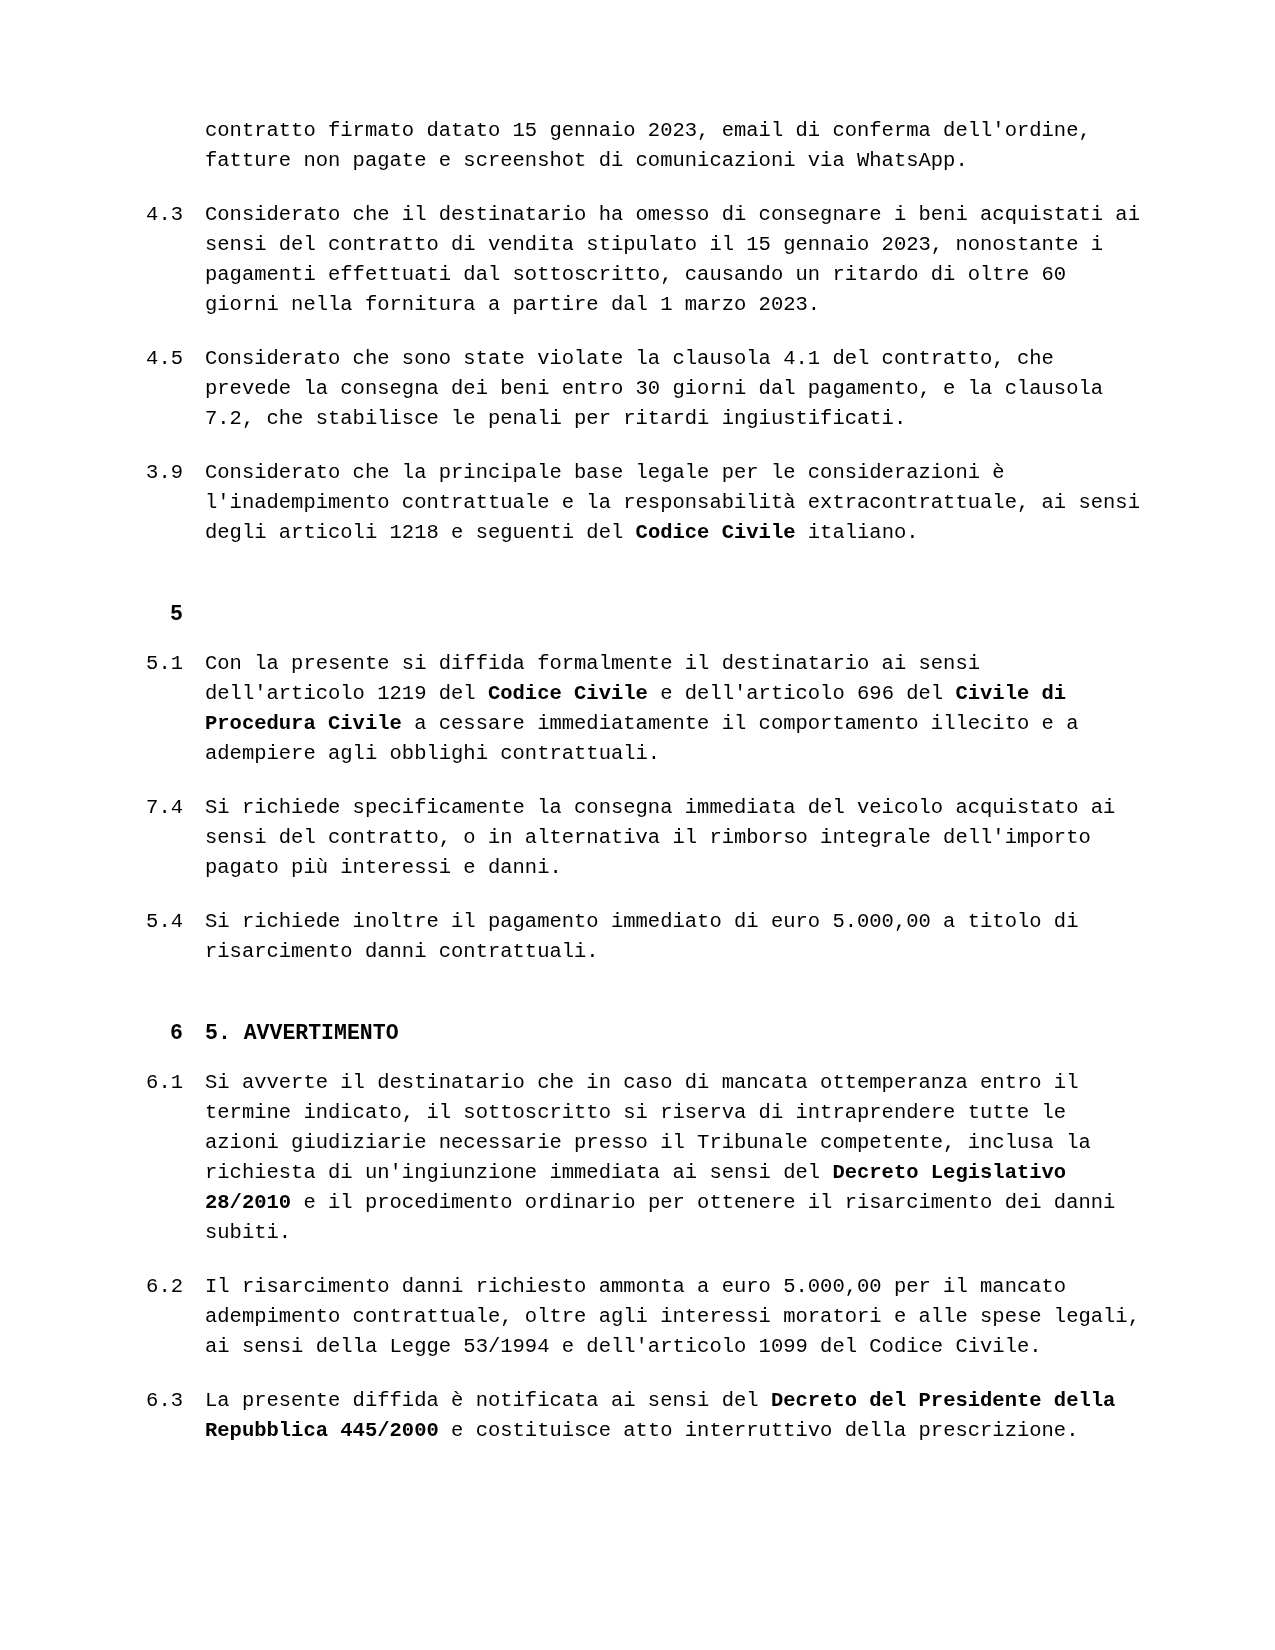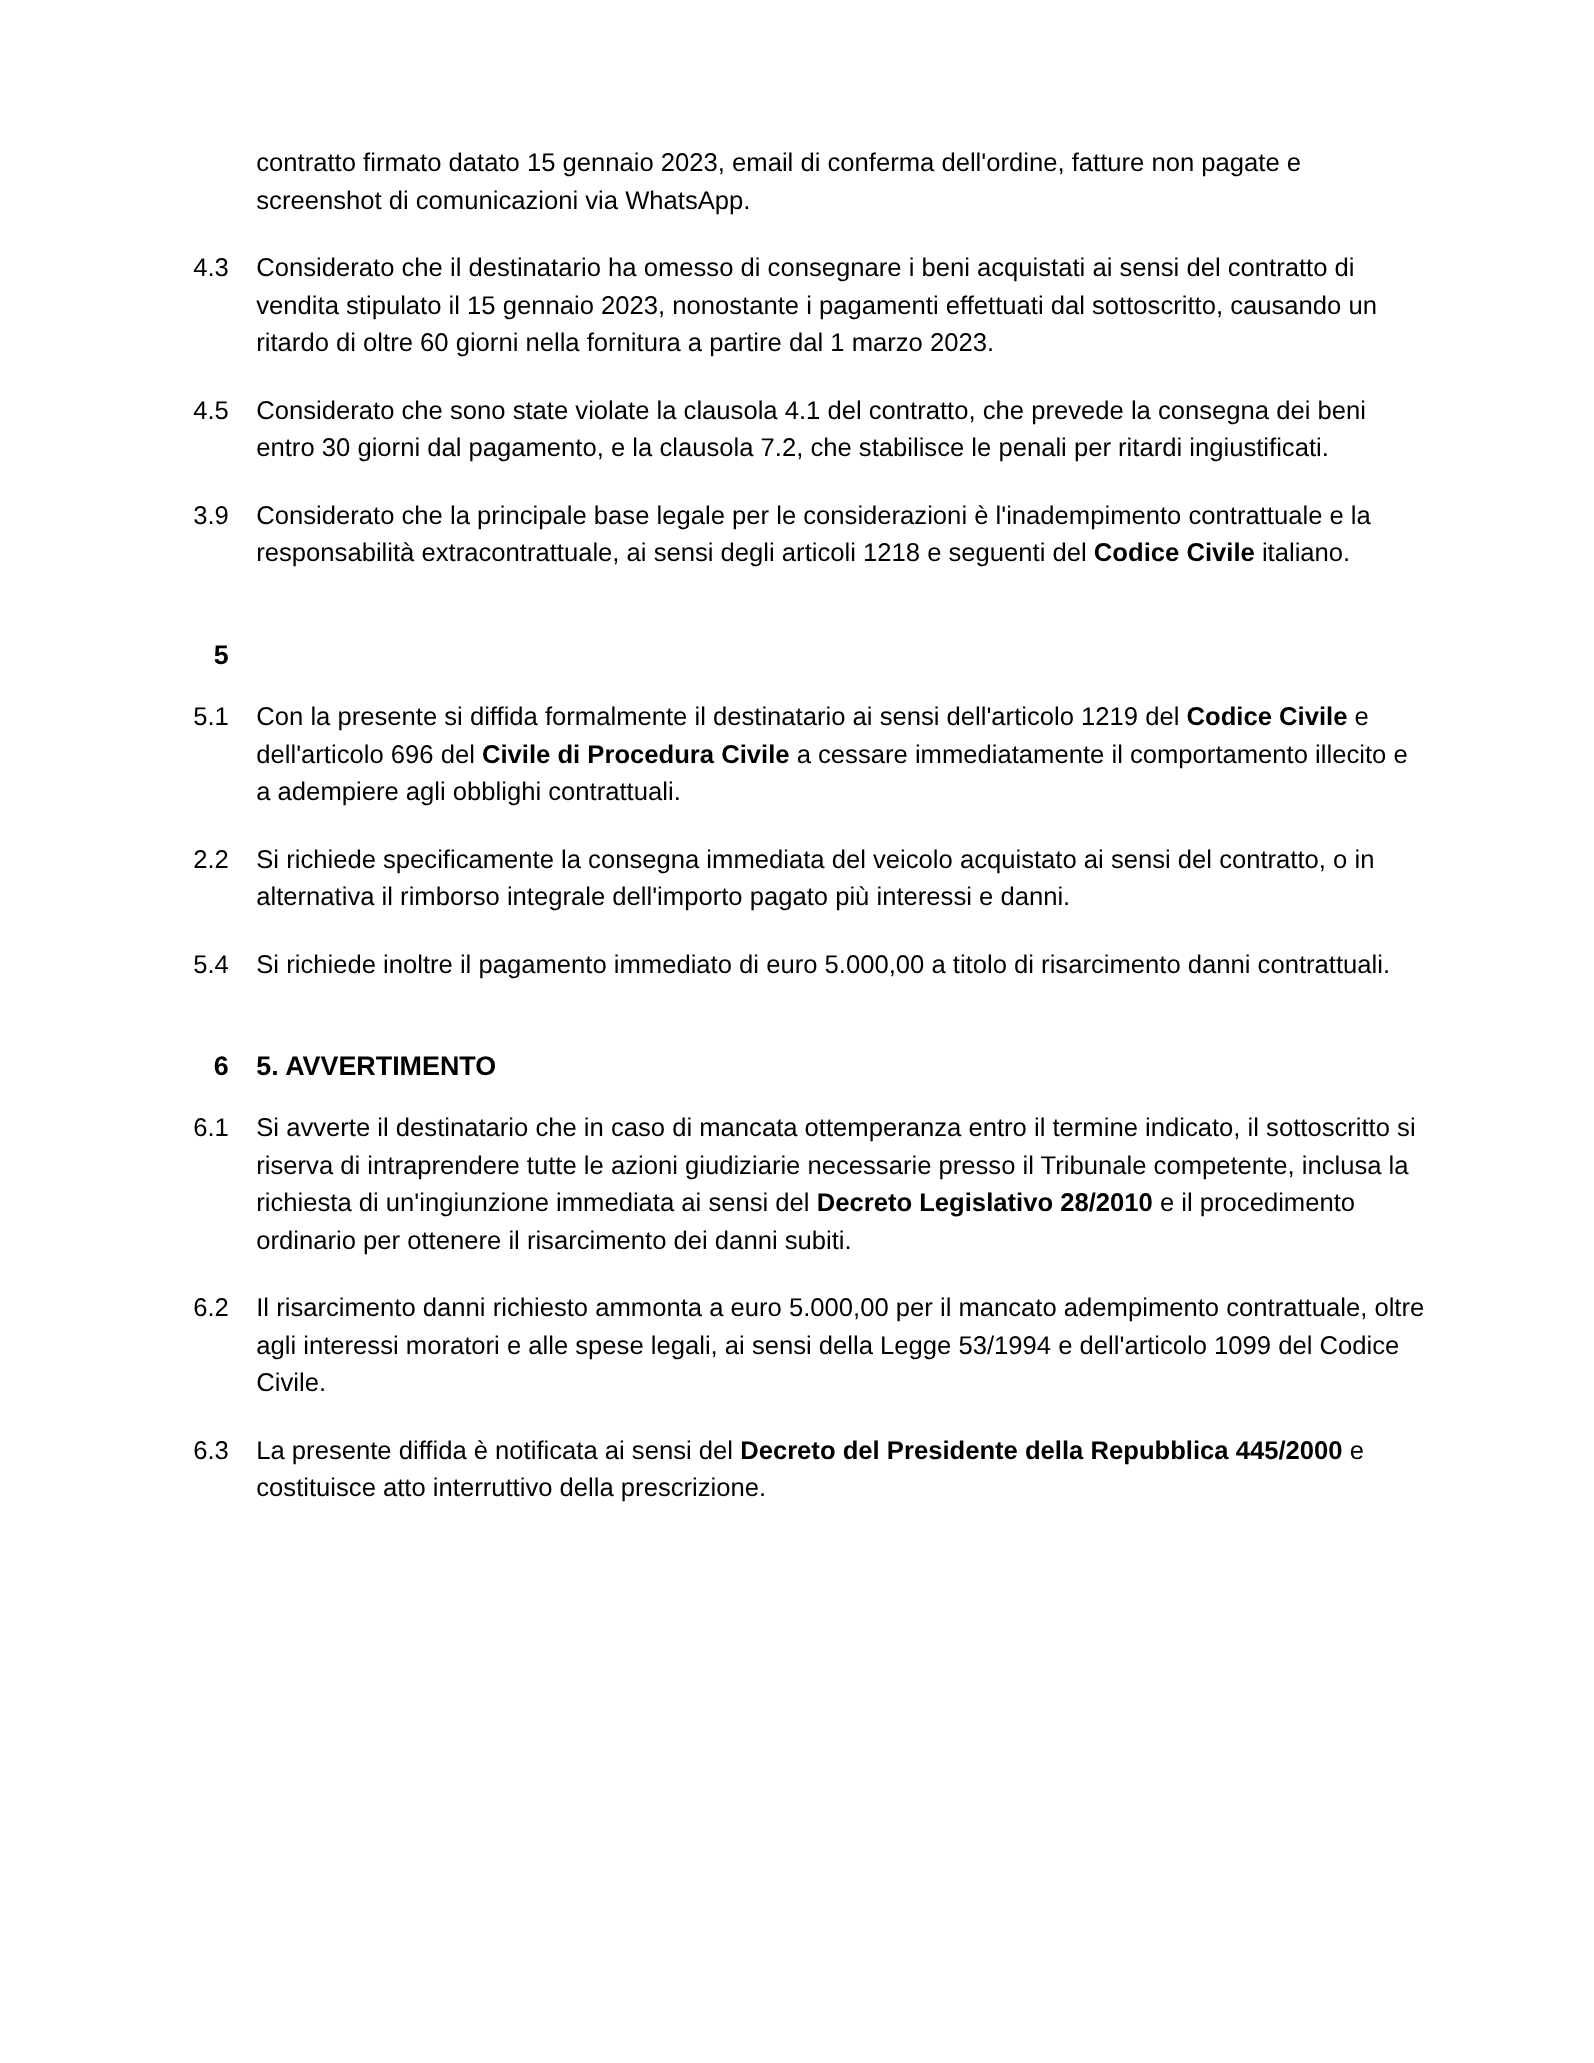--- a/index.html
+++ b/index.html
@@ -10,21 +10,21 @@
     width: 1275px;
     height: 1650px;
     background: #ffffff;
     overflow: hidden;
   }
   .page {
     box-sizing: border-box;
     width: 1275px;
     height: 1650px;
     padding: 116px 0 0 130px;
-    font-family: Liberation Sans, sans-serif;
+    font-family: Liberation Mono, monospace;
     font-size: 20.5px;
     line-height: 30px;
     color: #000000;
     background: #ffffff;
   }
   .block {
     display: flex;
     margin: 0 0 24px 0;
   }
   .block .num {
@@ -70,21 +70,21 @@
         <div class="text"><span>Considerato che la principale base legale per le considerazioni è l'inadempimento contrattuale e la responsabilità extracontrattuale, ai sensi degli articoli 1218 e seguenti del </span><span class="seg-b">Codice Civile</span><span> italiano.</span></div>
       </div>
       <div class="block heading">
         <div class="num">5</div>
       </div>
       <div class="block">
         <div class="num">5.1</div>
         <div class="text"><span>Con la presente si diffida formalmente il destinatario ai sensi dell'articolo 1219 del </span><span class="seg-b">Codice Civile</span><span> e dell'articolo 696 del </span><span class="seg-b">Civile di Procedura Civile</span><span> a cessare immediatamente il comportamento illecito e a adempiere agli obblighi contrattuali.</span></div>
       </div>
       <div class="block">
-        <div class="num">2.2</div>
+        <div class="num">7.4</div>
         <div class="text"><span>Si richiede specificamente la consegna immediata del veicolo acquistato ai sensi del contratto, o in alternativa il rimborso integrale dell'importo pagato più interessi e danni.</span></div>
       </div>
       <div class="block">
         <div class="num">5.4</div>
         <div class="text"><span>Si richiede inoltre il pagamento immediato di euro 5.000,00 a titolo di risarcimento danni contrattuali.</span></div>
       </div>
       <div class="block heading">
         <div class="num">6</div>
         <div class="text"><span class="seg-b">5. AVVERTIMENTO</span></div>
       </div>

